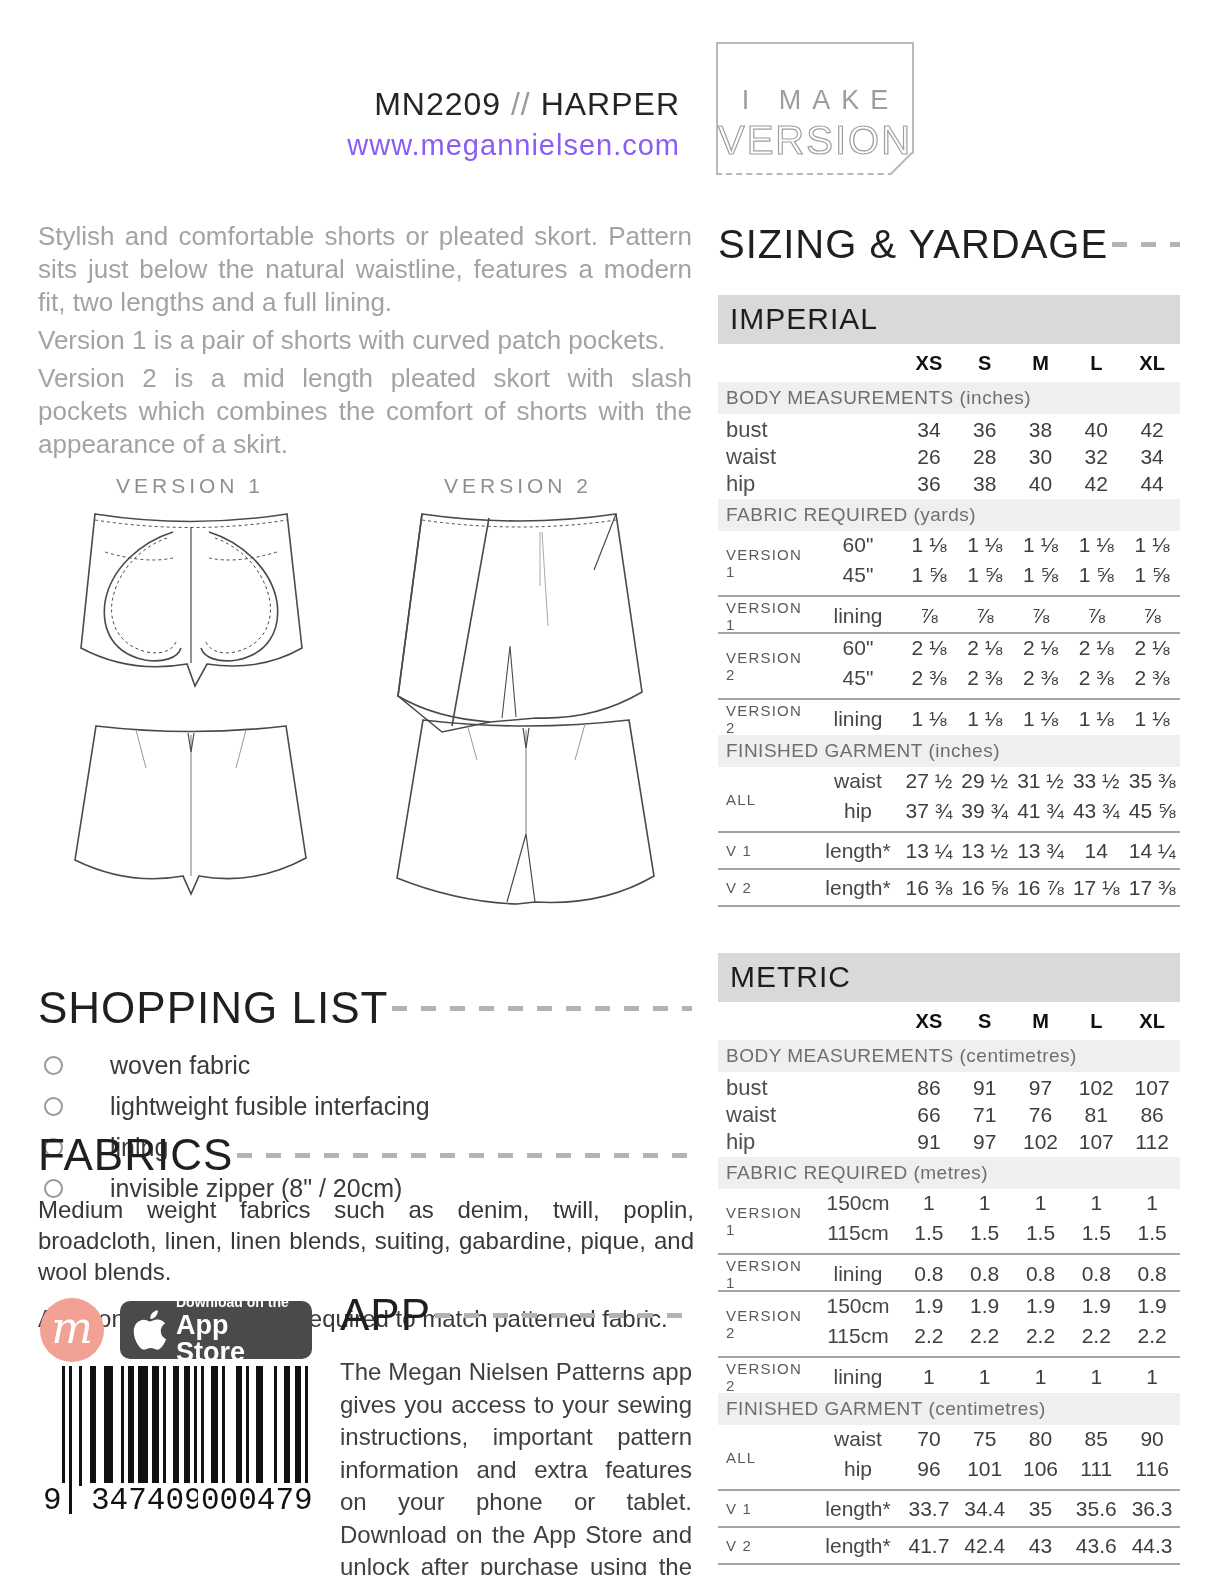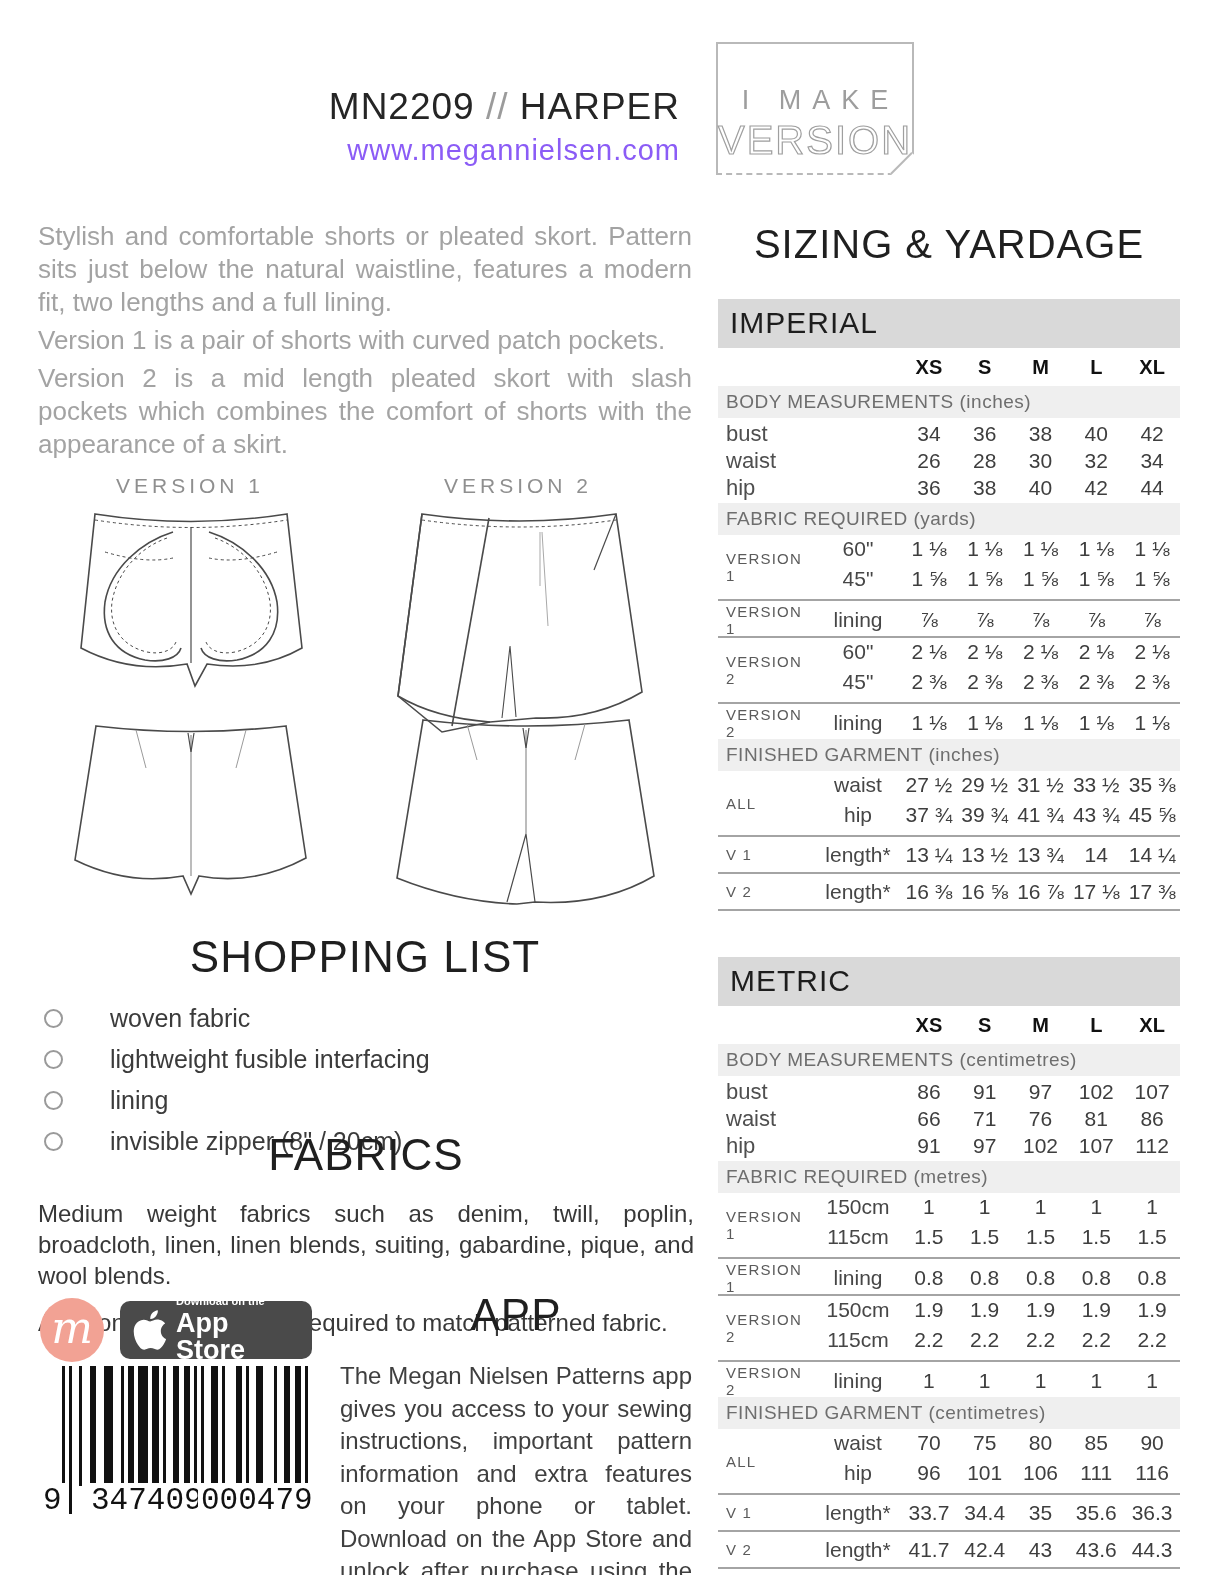--- a/index.html
+++ b/index.html
@@ -2,65 +2,65 @@
 <html><head>
 <meta charset="utf-8">
 <style>
   html,body{margin:0;padding:0;background:#ffffff;}
   .page{
     position:relative;width:1213px;height:1575px;background:#fff;overflow:hidden;
     font-family:"Liberation Sans","DejaVu Sans",sans-serif;color:#3a3a3a;
   }
   
   .title-block{position:absolute;top:86px;right:533px;text-align:right;}
-  .title-line{font-size:37px;letter-spacing:1px;color:#252525;font-weight:400;white-space:nowrap;}
+  .title-line{font-size:32px;letter-spacing:1px;color:#252525;font-weight:400;white-space:nowrap;}
   .title-sep{color:#9b9b9b;}
   .site-url{font-size:29px;color:#8b5cf6;letter-spacing:1px;margin-top:6px;}
   .logo-box{
     position:absolute;left:716px;top:42px;width:198px;height:133px;
     border:2px solid #b9b9b9;border-bottom:2px dashed #b9b9b9;
     display:flex;flex-direction:column;align-items:center;justify-content:flex-end;
     padding-bottom:10px;box-sizing:border-box;background:#fff;
   }
   .logo-box::after{content:"";position:absolute;right:-16px;bottom:-16px;width:30px;height:30px;
     background:#fff;transform:rotate(45deg);border-left:2px solid #b9b9b9;}
   .logo-l1{font-size:27px;letter-spacing:11px;color:#9d9d9d;margin-bottom:2px;white-space:nowrap;text-indent:11px;}
   .logo-l2{font-size:40px;letter-spacing:2px;color:#ffffff;-webkit-text-stroke:1.2px #9f9f9f;white-space:nowrap;}
   
   .description{position:absolute;left:38px;top:220px;width:654px;}
   .description p{margin:0 0 5px 0;font-size:26px;line-height:33px;color:#a3a3a3;text-align:justify;}
   
   .vlabel{position:absolute;font-size:21px;letter-spacing:4px;color:#8f8f8f;text-align:center;}
   .draw{position:absolute;}
   .draw svg{display:block;}
   
-  .sec-head{display:flex;align-items:center;gap:4px;flex-direction:column;}
+  .sec-head{display:flex;align-items:center;gap:4px;}
   .sec-head h2{margin:0;font-weight:300;color:#1f1f1f;letter-spacing:1px;white-space:nowrap;}
   .dashfill{flex:1;height:5px;background:repeating-linear-gradient(90deg,#b3b3b3 0 15px,transparent 15px 29px);}
   
-  .shopping{position:absolute;left:38px;top:932px;width:654px;}
+  .shopping{position:absolute;left:38px;top:983px;width:654px;}
   .shopping h2{font-size:44px;}
   .shop-items{margin-top:18px;}
   .shop-item{display:flex;align-items:center;margin-bottom:12px;}
   .ring{width:15px;height:15px;border:2.5px solid #9a9a9a;border-radius:50%;margin-left:6px;flex:0 0 auto;}
   .shop-label{font-size:25px;color:#3b3b3b;margin-left:47px;}
   
   .fabrics{position:absolute;left:38px;top:1130px;width:656px;}
   .fabrics h2{font-size:44px;}
   .fabrics p{margin:14px 0 0 0;font-size:24px;line-height:31px;color:#383838;text-align:justify;}
   .fabrics p.second{margin-top:16px;}
   
   .brand-circle{position:absolute;left:40px;top:1298px;width:64px;height:64px;border-radius:50%;
     background:#f2a294;display:flex;align-items:center;justify-content:center;}
   .brand-m{font-family:"DejaVu Serif",serif;font-style:italic;font-size:44px;color:#fff;line-height:1;margin-top:-4px;}
   .store-badge{position:absolute;left:120px;top:1301px;width:192px;height:58px;background:#4a4a4a;
     border-radius:10px;display:flex;align-items:center;padding:0 12px;box-sizing:border-box;}
   .apple{width:34px;height:40px;flex:0 0 auto;margin-right:10px;}
   .badge-text{display:flex;flex-direction:column;line-height:1;color:#fff;}
-  .badge-small{font-size:11px;font-weight:700;margin-bottom:3px;}
+  .badge-small{font-size:14px;font-weight:700;margin-bottom:3px;}
   .badge-big{font-size:27px;font-weight:700;letter-spacing:0;}
   .app-block{position:absolute;left:340px;top:1290px;width:352px;}
   .app-block h2{font-size:44px;}
   .app-body{margin-top:16px;font-size:24px;line-height:32.5px;color:#3f3f3f;text-align:justify;}
   
   .barcode{position:absolute;left:40px;top:1366px;width:272px;height:152px;background:#fff;}
   .bars{position:absolute;left:22px;top:0;width:250px;height:152px;}
   .bar{position:absolute;top:0;background:#111;}
   .bc-digit{position:absolute;font-family:"Liberation Mono","DejaVu Sans Mono",monospace;
     font-size:31px;color:#111;background:#fff;bottom:0;padding:0 3px;white-space:nowrap;}

